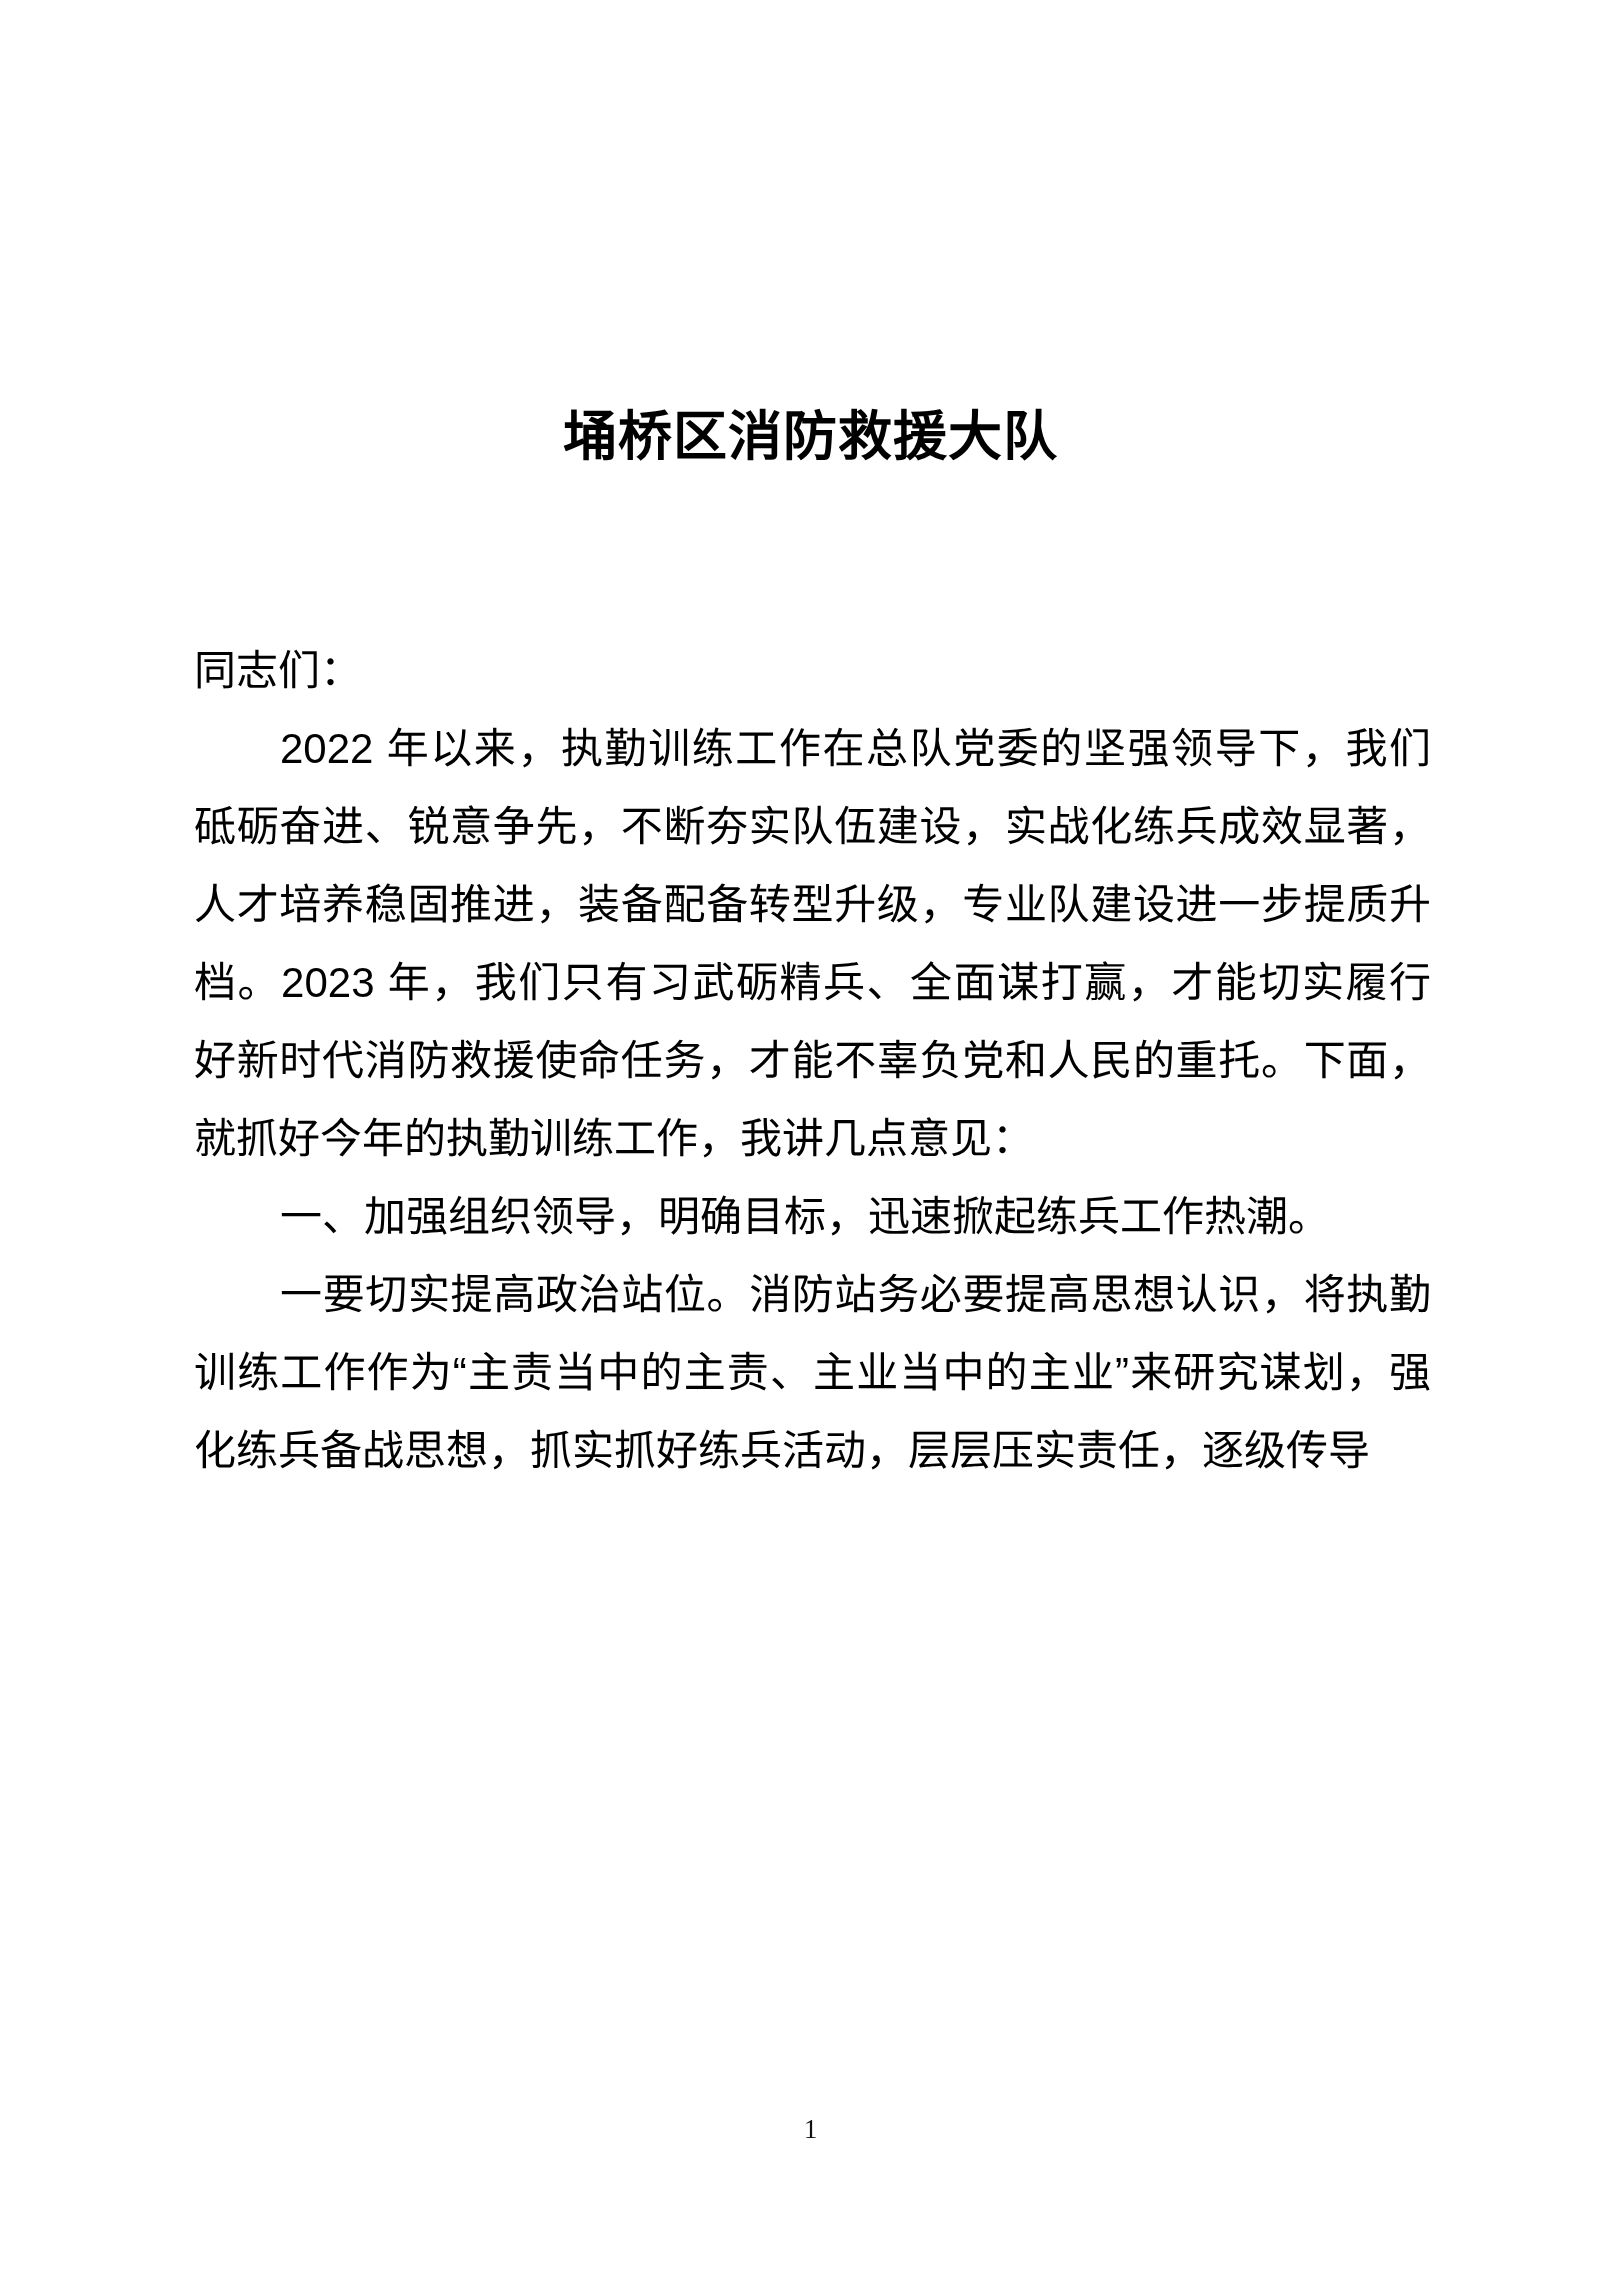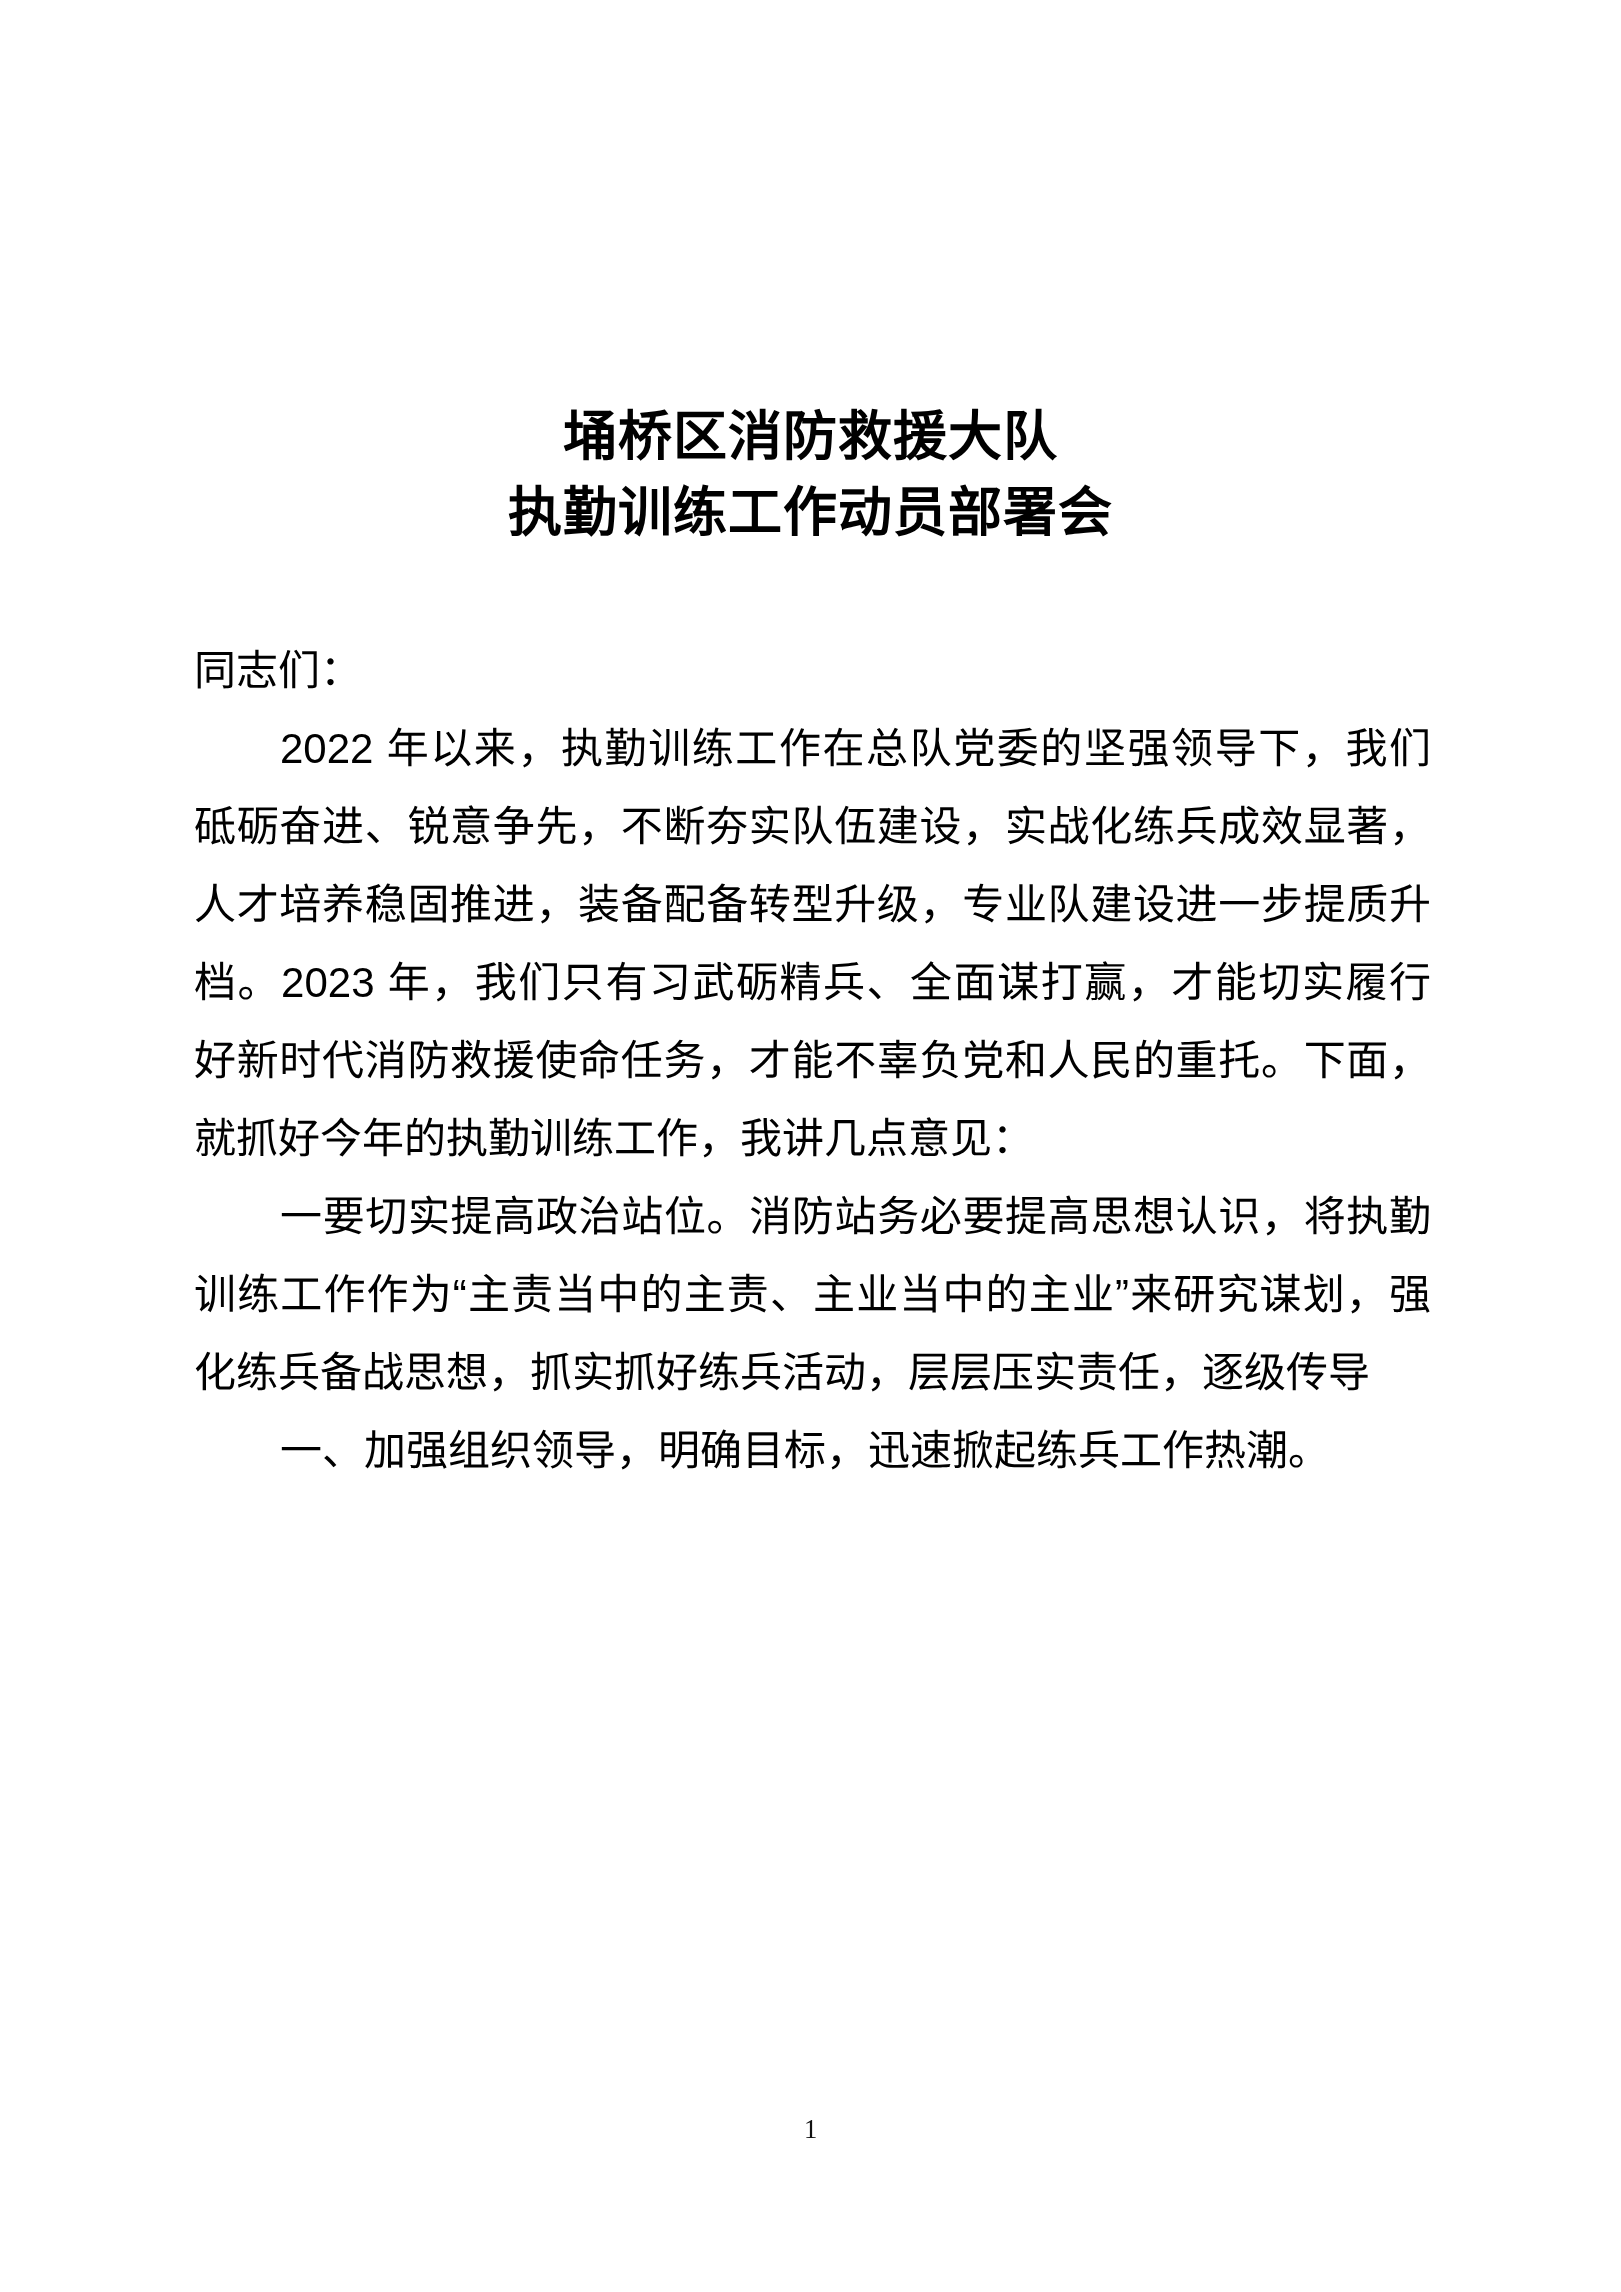--- a/index.html
+++ b/index.html
@@ -75,27 +75,26 @@
   }
 </style>
 </head>
 <body>
 
 <div class="page">
 
   <div class="title-block">
     <h1 class="doc-title">
       <span class="title-line">埇桥区消防救援大队</span>
-      <span class="title-line">执勤训练工作动员部署会</span>
     </h1>
   </div>
 
   <div class="body-block">
     <p class="para">同志们：</p>
     <p class="para indent">2022 年以来，执勤训练工作在总队党委的坚强领导下，我们砥砺奋进、锐意争先，不断夯实队伍建设，实战化练兵成效显著，人才培养稳固推进，装备配备转型升级，专业队建设进一步提质升档。2023 年，我们只有习武砺精兵、全面谋打赢，才能切实履行好新时代消防救援使命任务，才能不辜负党和人民的重托。下面，就抓好今年的执勤训练工作，我讲几点意见：</p>
+    <p class="para indent">一、加强组织领导，明确目标，迅速掀起练兵工作热潮。</p>
     <p class="para indent">一要切实提高政治站位。消防站务必要提高思想认识，将执勤训练工作作为“主责当中的主责、主业当中的主业”来研究谋划，强化练兵备战思想，抓实抓好练兵活动，层层压实责任，逐级传导</p>
-    <p class="para indent">一、加强组织领导，明确目标，迅速掀起练兵工作热潮。</p>
   </div>
 
   <div class="page-number">1</div>
 
 </div>
 
 
 </body></html>

